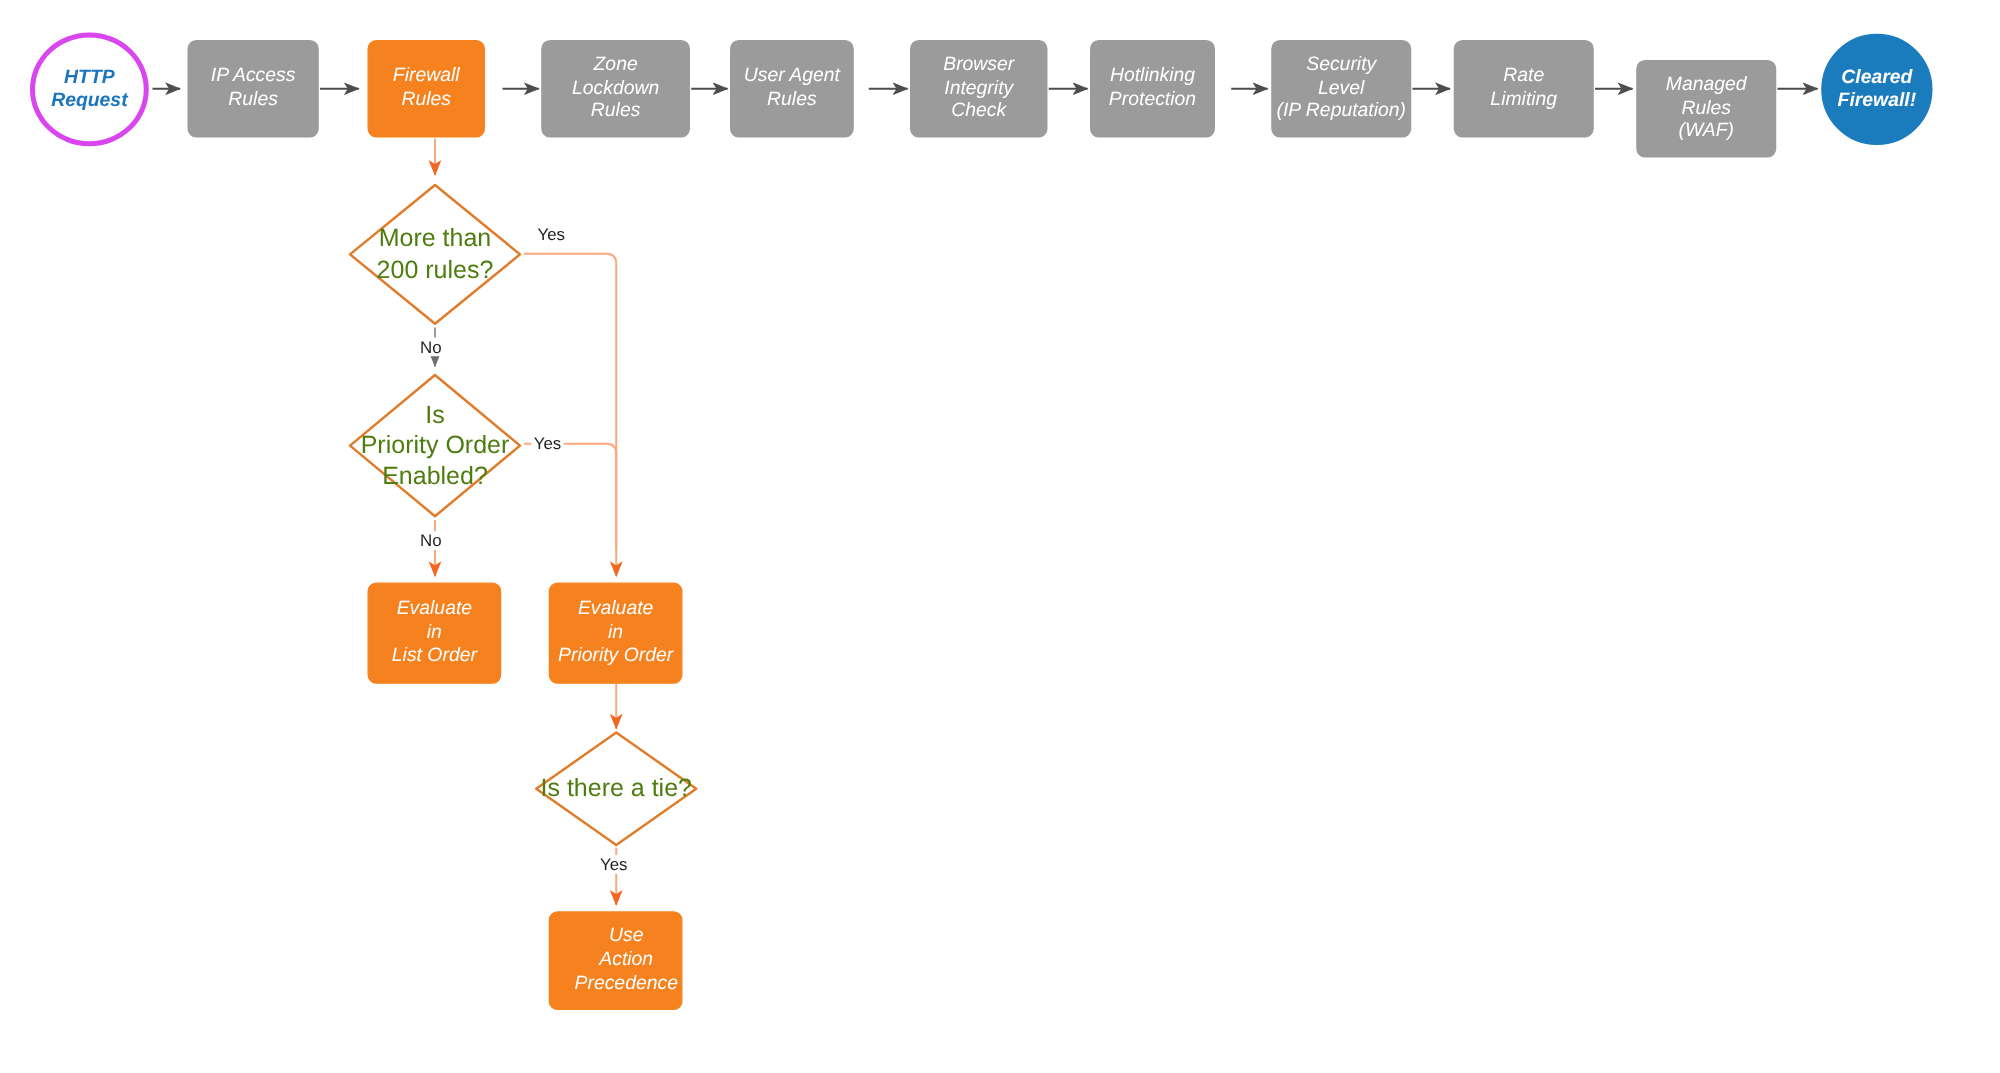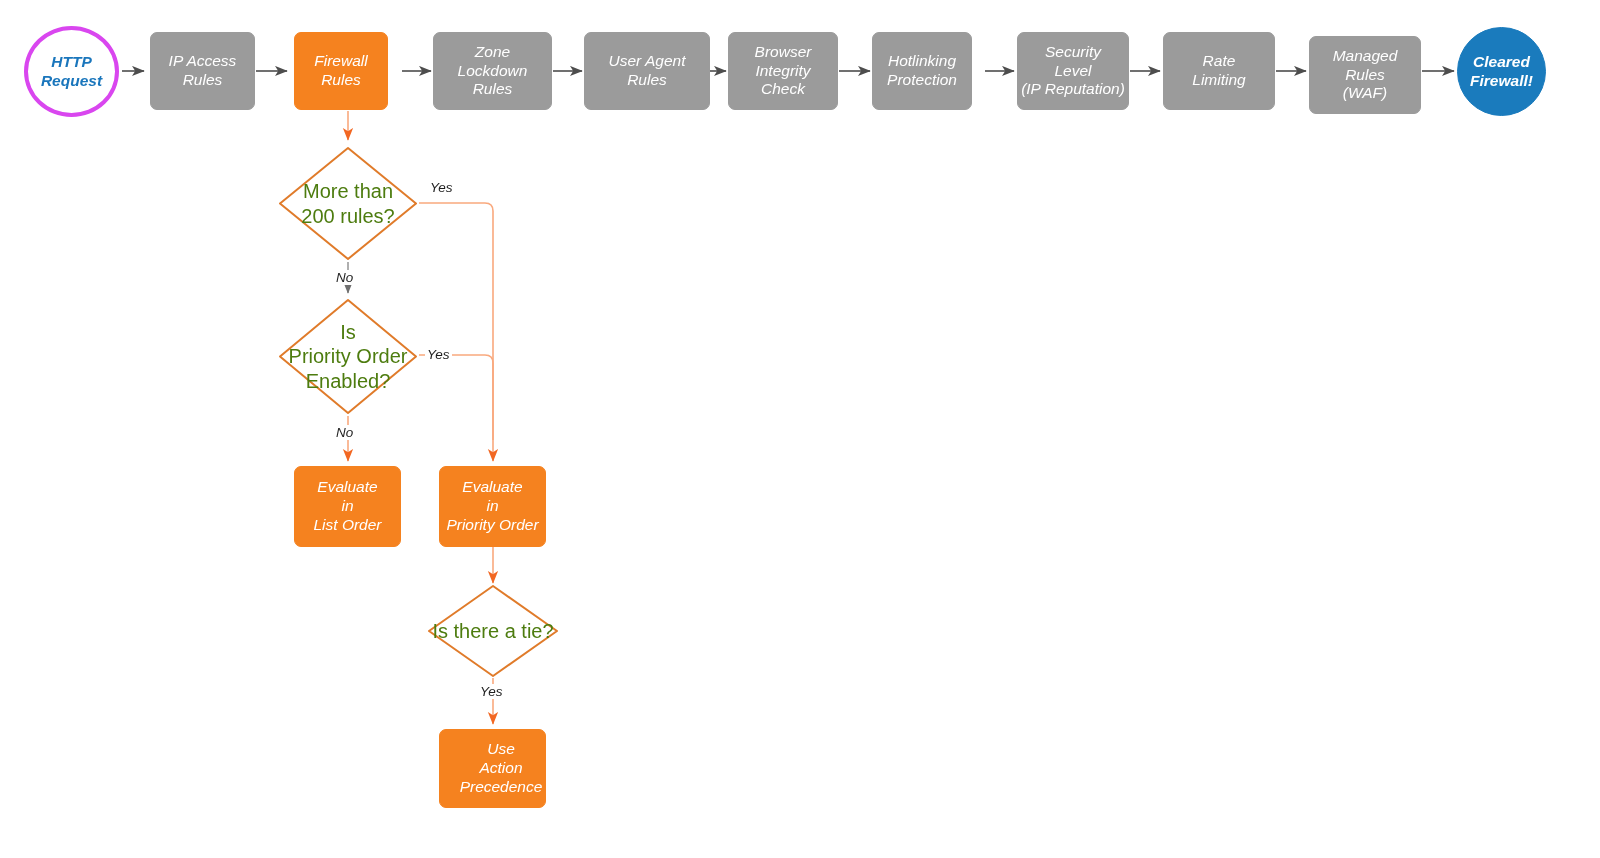--- a/index.html
+++ b/index.html
@@ -94,21 +94,20 @@
     z-index: 2;
     font-size: 20px;
     color: #4d7c0f;
     font-style: normal;
   }
 
   
   .edge-label {
     position: absolute;
     font-size: 13.5px;
-    font-style: italic;
     color: #1f1f1f;
     background: #ffffff;
     padding: 0 2px;
     white-space: nowrap;
   }
 </style>
 </head>
 <body>
 
 <div id="canvas">
@@ -168,21 +167,21 @@
     <span class="lbl">Firewall
 Rules</span>
   </div>
 
   <div class="node box gray" style="left:433px; top:32px; width:119px; height:78px;">
     <span class="lbl">Zone
 Lockdown
 Rules</span>
   </div>
 
-  <div class="node box gray" style="left:584px; top:32px; width:126px; height:78px;">
+  <div class="node box gray" style="left:584px; top:32px; width:99px; height:78px;">
     <span class="lbl">User Agent
 Rules</span>
   </div>
 
   <div class="node box gray" style="left:728px; top:32px; width:110px; height:78px;">
     <span class="lbl">Browser
 Integrity
 Check</span>
   </div>
 
@@ -195,21 +194,21 @@
     <span class="lbl">Security
 Level
 (IP Reputation)</span>
   </div>
 
   <div class="node box gray" style="left:1163px; top:32px; width:112px; height:78px;">
     <span class="lbl">Rate
 Limiting</span>
   </div>
 
-  <div class="node box gray" style="left:1309px; top:36px; width:112px; height:78px;">
+  <div class="node box gray" style="left:1309px; top:48px; width:112px; height:78px;">
     <span class="lbl">Managed
 Rules
 (WAF)</span>
   </div>
 
   <div class="node circle filled" style="left:1457px; top:27px; width:89px; height:89px;">
     <span class="lbl">Cleared
 Firewall!</span>
   </div>
 

